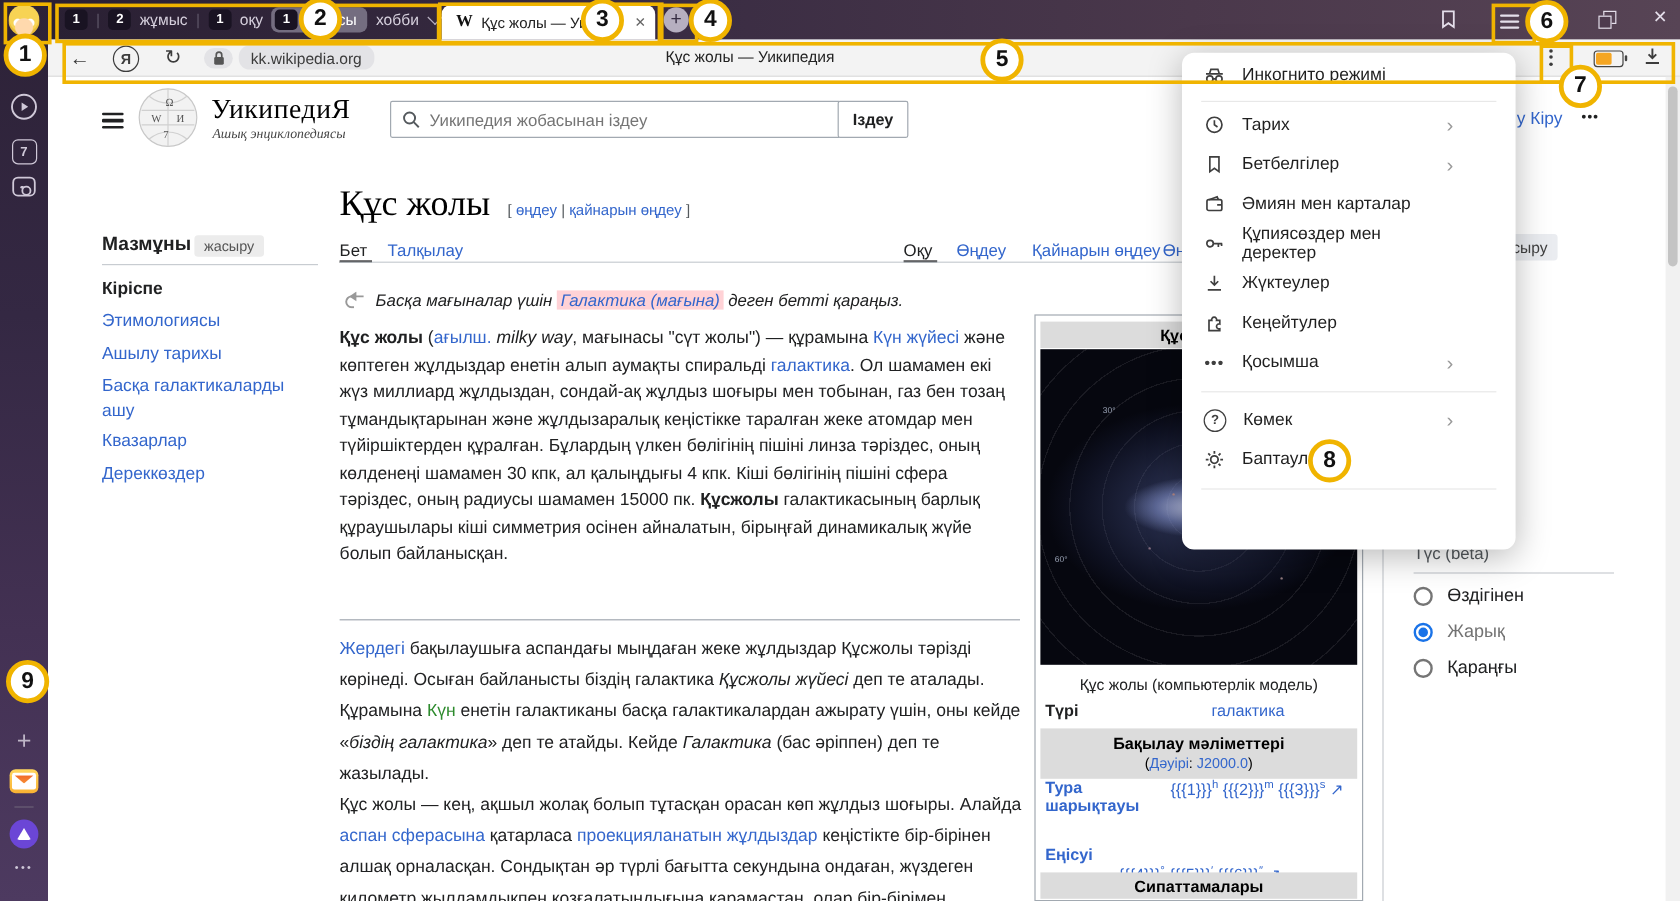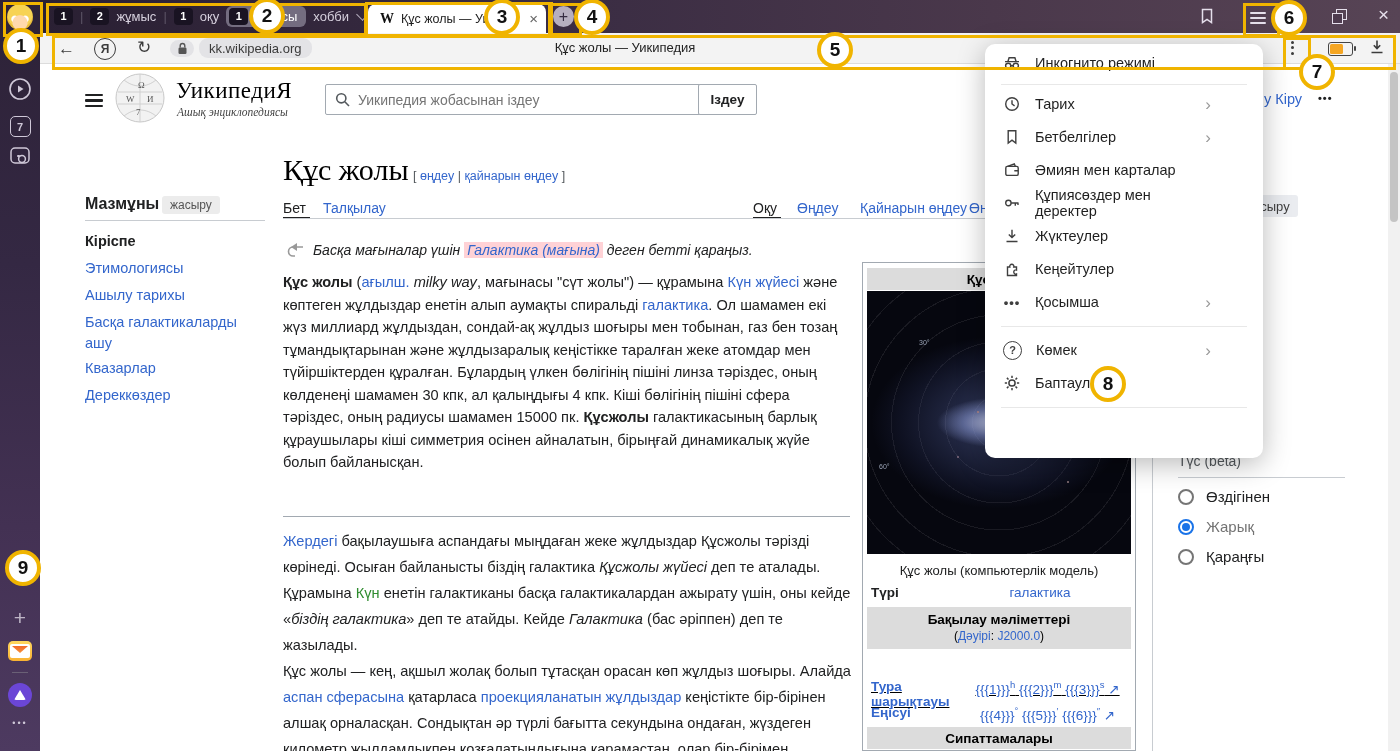--- a/index.html
+++ b/index.html
@@ -41,21 +41,21 @@
   .dots-v span{display:block;width:3px;height:3px;border-radius:50%;background:#3c3c3c;margin:2.2px auto;}
   .battery{width:23px;height:12px;border:1.5px solid #444;border-radius:3px;position:relative;}
   .battery:after{content:"";position:absolute;right:-4px;top:2.5px;width:2.5px;height:5px;background:#444;border-radius:1px;}
   .battery i{position:absolute;left:1px;top:1px;bottom:1px;width:55%;background:#f5a623;border-radius:1.5px;}
   .seg-l{color:#3366cc;} .seg-g{color:#2e8b2e;} .seg-b{font-weight:bold;} .seg-i{font-style:italic;}
   .seg-br{color:#54595d;} .seg-sup{vertical-align:super;font-size:9.5px;}
   .seg-pink{background:#ffd2d6;color:#3366cc;font-style:italic;padding:0 3px;}
   .wbody{font-size:14.6px;line-height:22.5px;color:#202122;width:570px;}
   .wbody2{font-size:14.6px;line-height:26px;color:#202122;width:570px;}
   .serif{font-family:"Liberation Serif",serif;color:#000;text-align:center;}
-  .editlinks{font-size:12.5px;}
+  .editlinks{font-size:12.5px;margin-left:10px;}
   .wtab{font-size:14px;color:#3366cc;white-space:nowrap;}
   .wtab.on{color:#202122;}
   .tabline{height:2px;background:#202122;}
   .toc-item{font-size:14.5px;color:#3366cc;line-height:21px;}
   .hamb span{display:block;width:18px;height:2.2px;background:#202122;margin:3.6px 0;border-radius:1px;}
   #searchbox{border:1px solid #a2a9b1;border-radius:2px;background:#fff;display:flex;align-items:center;}
   #searchbox input{border:none;outline:none;background:transparent;font-size:14px;color:#333;width:310px;font-family:"Liberation Sans",sans-serif;}
   #searchbtn{border:1px solid #a2a9b1;border-radius:2px;background:#fff;font-weight:bold;font-size:13.5px;color:#202122;display:flex;align-items:center;justify-content:center;}
   
   #infobox{left:862px;top:262px;width:274px;height:489px;border:1px solid #a2a9b1;background:#fff;box-sizing:border-box;z-index:8;}
@@ -276,25 +276,25 @@
     </div>
     <div class="abs" style="left:4px;top:300px;width:264px;text-align:center;font-size:13px;color:#202122;">Құс жолы (компьютерлік модель)</div>
     <div class="ib-row" style="top:322px;">
       <span class="ib-lab" style="width:80px;">Түрі</span>
       <span class="ib-val"><span class="seg-l">галактика</span></span>
     </div>
     <div class="ib-head" style="top:344px;height:42px;flex-direction:column;line-height:1.3;">
       <span>Бақылау мәліметтері</span>
       <span style="font-weight:normal;font-size:12px;"><span>(</span><span class="seg-l">Дәуірі</span><span>: </span><span class="seg-l">J2000.0</span><span>)</span></span>
     </div>
-    <div class="ib-row" style="top:416px;text-decoration:underline;">
+    <div class="ib-row" style="top:386px;">
       <span class="ib-lab blue" style="width:95px;">Тура шарықтауы</span>
       <span class="ib-val"><span class="seg-l">{{{1}}}</span><span class="seg-l seg-sup">h</span><span> </span><span class="seg-l">{{{2}}}</span><span class="seg-l seg-sup">m</span><span> </span><span class="seg-l">{{{3}}}</span><span class="seg-l seg-sup">s</span><span class="seg-l"> ↗</span></span>
     </div>
-    <div class="ib-row" style="top:442px;">
+    <div class="ib-row" style="top:442px;flex-direction:column;">
       <span class="ib-lab blue" style="width:95px;">Еңісуі</span>
       <span class="ib-val"><span class="seg-l">{{{4}}}</span><span class="seg-l seg-sup">°</span><span> </span><span class="seg-l">{{{5}}}</span><span class="seg-l seg-sup">′</span><span> </span><span class="seg-l">{{{6}}}</span><span class="seg-l seg-sup">″</span><span class="seg-l"> ↗</span></span>
     </div>
     <div class="ib-head" style="top:464px;">Сипаттамалары</div>
   </div>
 
   <div class="abs" style="left:1152px;top:64px;width:1px;height:687px;background:#c8ccd1;"></div>
   <div class="abs" style="left:1236px;top:195px;width:62px;height:22px;background:#eaecf0;border-radius:3px;display:flex;align-items:center;justify-content:center;font-size:13px;color:#404040;">жасыру</div>
   <div class="abs" style="left:1178px;top:453px;font-size:14px;color:#54595d;">Түс (beta)</div>
   <div class="abs" style="left:1178px;top:477px;width:167px;height:1px;background:#c8ccd1;"></div>

